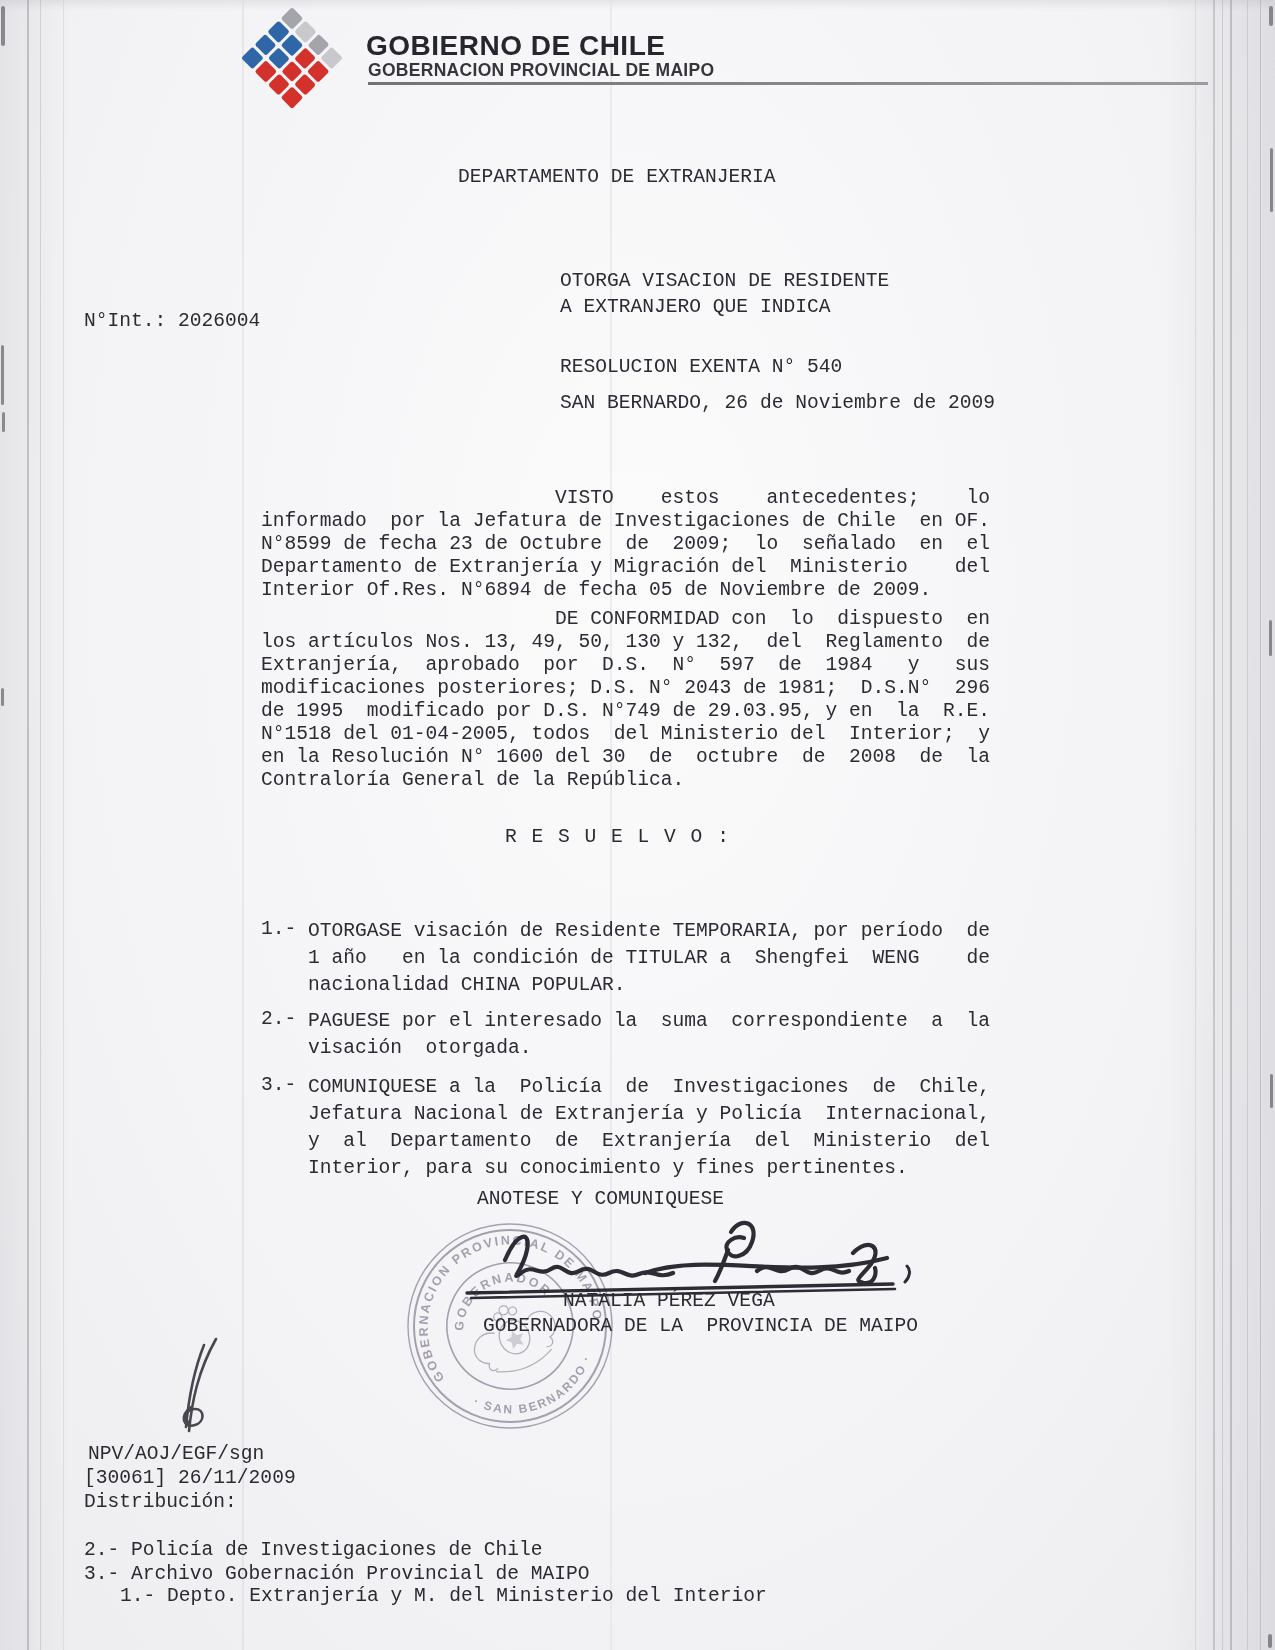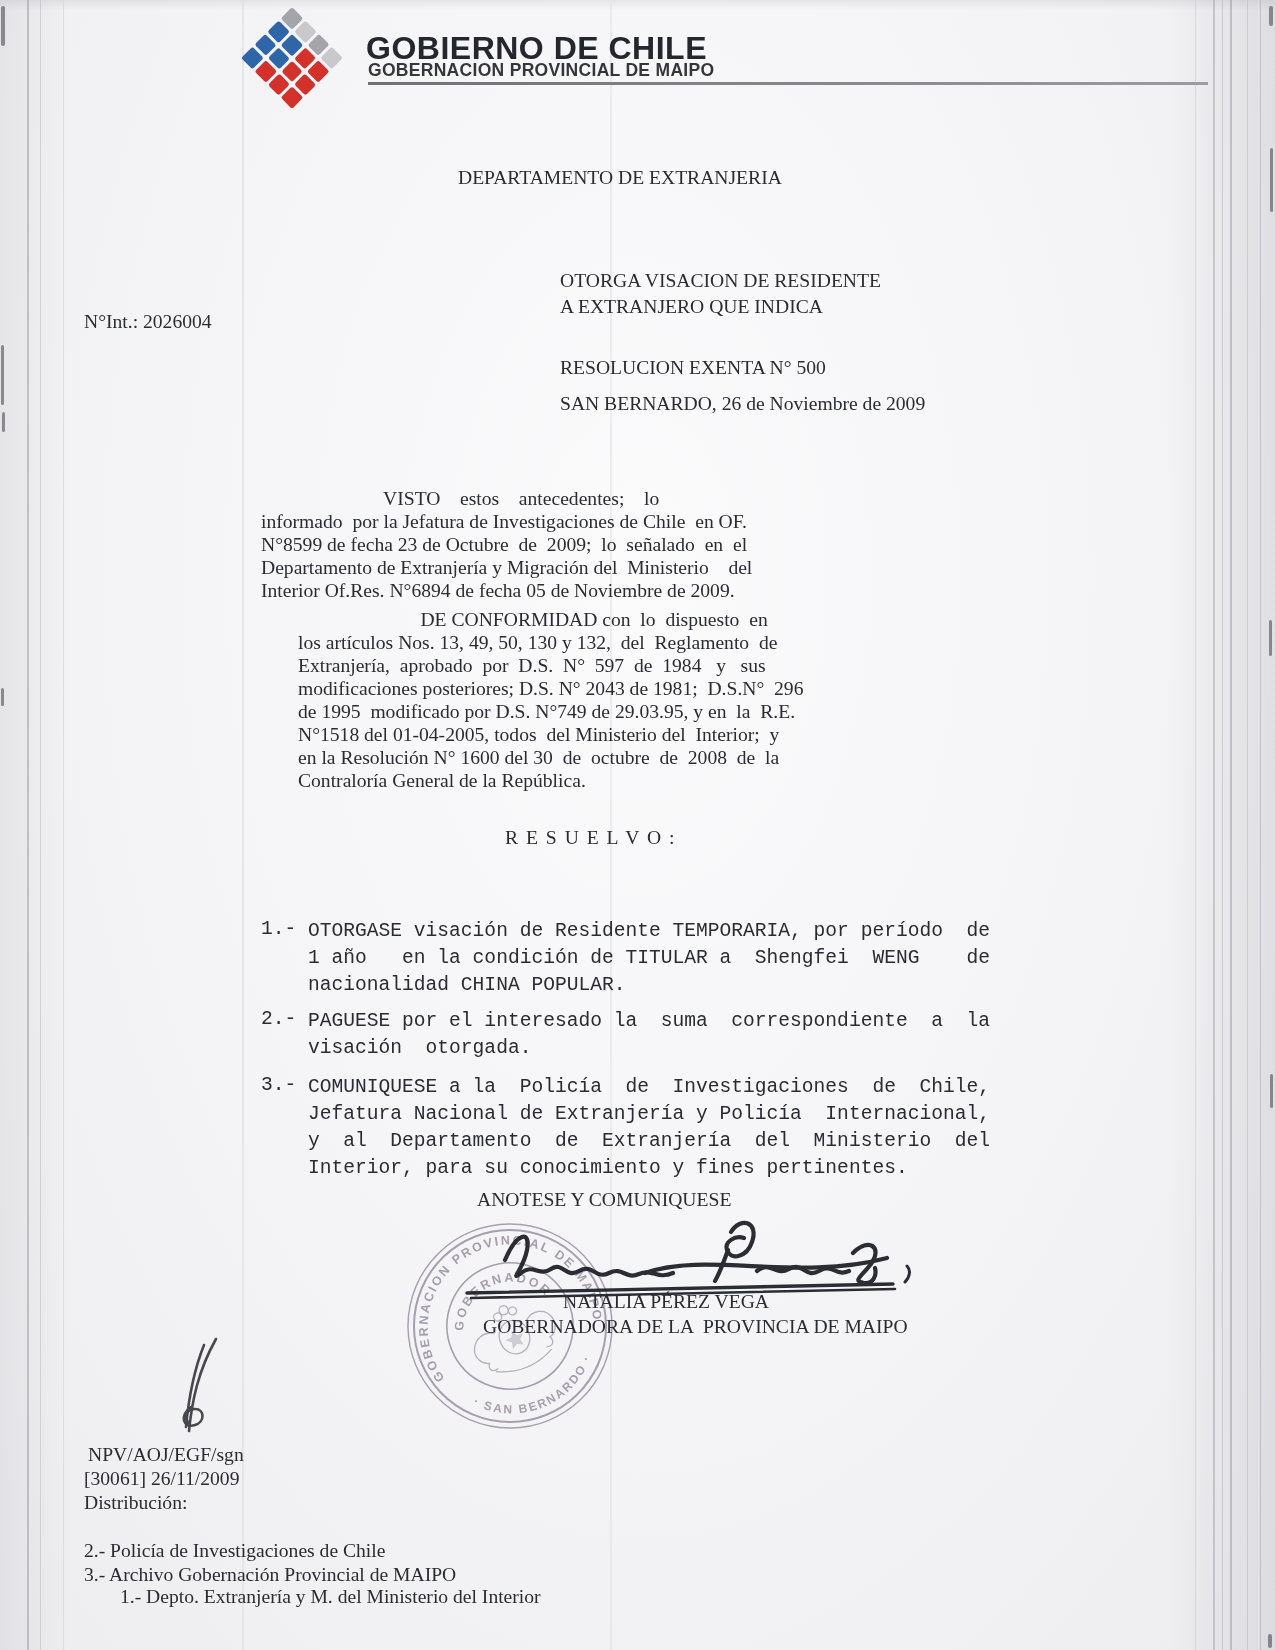--- a/index.html
+++ b/index.html
@@ -33,29 +33,29 @@
 
   
   .logo { position:absolute; left:256px; top:22px; width:72px; height:72px;
     transform:rotate(45deg); display:grid;
     grid-template-columns:repeat(4,1fr); grid-template-rows:repeat(4,1fr); gap:3px; }
   .logo i { display:block; border-radius:2.5px; }
   .t-s  { background:#a4a4ab; } .t-sl { background:#c8c8cd; }
   .t-b  { background:#2f66a8; } .t-r  { background:#d3312c; }
   .brand-title { position:absolute; left:366px; top:30px;
     font-family:"Liberation Sans","DejaVu Sans",sans-serif; font-weight:bold;
-    font-size:32px; letter-spacing:.5px; color:#26262e; }
+    font-size:28px; letter-spacing:.5px; color:#26262e; }
   .brand-sub { position:absolute; left:368px; top:60px;
     font-family:"Liberation Sans","DejaVu Sans",sans-serif; font-weight:bold;
     font-size:17.5px; letter-spacing:.3px; color:#35353c; }
   .brand-rule { position:absolute; left:368px; top:82px; width:840px; height:3px;
     background:linear-gradient(to right,#707076,#9b9ba1); }
 
   
-  .tw { position:absolute; font-size:19.6px; line-height:23px; white-space:pre; color:#2b2b33;font-family:Liberation Serif, serif; }
+  .tw { position:absolute; font-size:19.6px; line-height:23px; white-space:pre; color:#2b2b33; }
   .item { position:absolute; display:flex; }
   .item .num { width:47px; flex:0 0 47px; font-size:19.6px; line-height:23px; }
   .item .lines { font-size:19.6px; line-height:27px; white-space:pre; }
 
   
   .stamp { position:absolute; left:396px; top:1203px; opacity:.82; }
   .stamp text { font-family:"Liberation Sans","DejaVu Sans",sans-serif; font-weight:bold; fill:#938c9f; }
   
   .sig { position:absolute; left:455px; top:1216px; }
   .initials { position:absolute; left:158px; top:1335px; }
@@ -94,29 +94,29 @@
       <i class="t-r"></i>
       <i class="t-r"></i>
   </div>
   <div class="brand-title">GOBIERNO DE CHILE</div>
   <div class="brand-sub">GOBERNACION PROVINCIAL DE MAIPO</div>
   <div class="brand-rule"></div>
 
   <div class="tw" style="left:458px;top:166px;">DEPARTAMENTO DE EXTRANJERIA</div>
   <div class="tw" style="left:560px;top:268px;line-height:26px;"><span>OTORGA VISACION DE RESIDENTE</span><br><span>A EXTRANJERO QUE INDICA</span></div>
   <div class="tw" style="left:84px;top:310px;">N°Int.: 2026004</div>
-  <div class="tw" style="left:560px;top:356px;">RESOLUCION EXENTA N° 500</div>
+  <div class="tw" style="left:560px;top:356px;">RESOLUCION EXENTA N° 540</div>
   <div class="tw" style="left:560px;top:392px;">SAN BERNARDO, 26 de Noviembre de 2009</div>
 
   <div class="tw" style="left:261px;top:487px;">                         VISTO    estos    antecedentes;    lo
 informado  por la Jefatura de Investigaciones de Chile  en OF.
 N°8599 de fecha 23 de Octubre  de  2009;  lo  señalado  en  el
 Departamento de Extranjería y Migración del  Ministerio    del
 Interior Of.Res. N°6894 de fecha 05 de Noviembre de 2009.</div>
-  <div class="tw" style="left:261px;top:608px;margin-left:37px;">                         DE CONFORMIDAD con  lo  dispuesto  en
+  <div class="tw" style="left:261px;top:608px;">                         DE CONFORMIDAD con  lo  dispuesto  en
 los artículos Nos. 13, 49, 50, 130 y 132,  del  Reglamento  de
 Extranjería,  aprobado  por  D.S.  N°  597  de  1984   y   sus
 modificaciones posteriores; D.S. N° 2043 de 1981;  D.S.N°  296
 de 1995  modificado por D.S. N°749 de 29.03.95, y en  la  R.E.
 N°1518 del 01-04-2005, todos  del Ministerio del  Interior;  y
 en la Resolución N° 1600 del 30  de  octubre  de  2008  de  la
 Contraloría General de la República.</div>
   <div class="tw" style="left:505px;top:826px;letter-spacing:1.5px;">R E S U E L V O :</div>
 
   <div class="item" style="left:261px;top:918px;">

